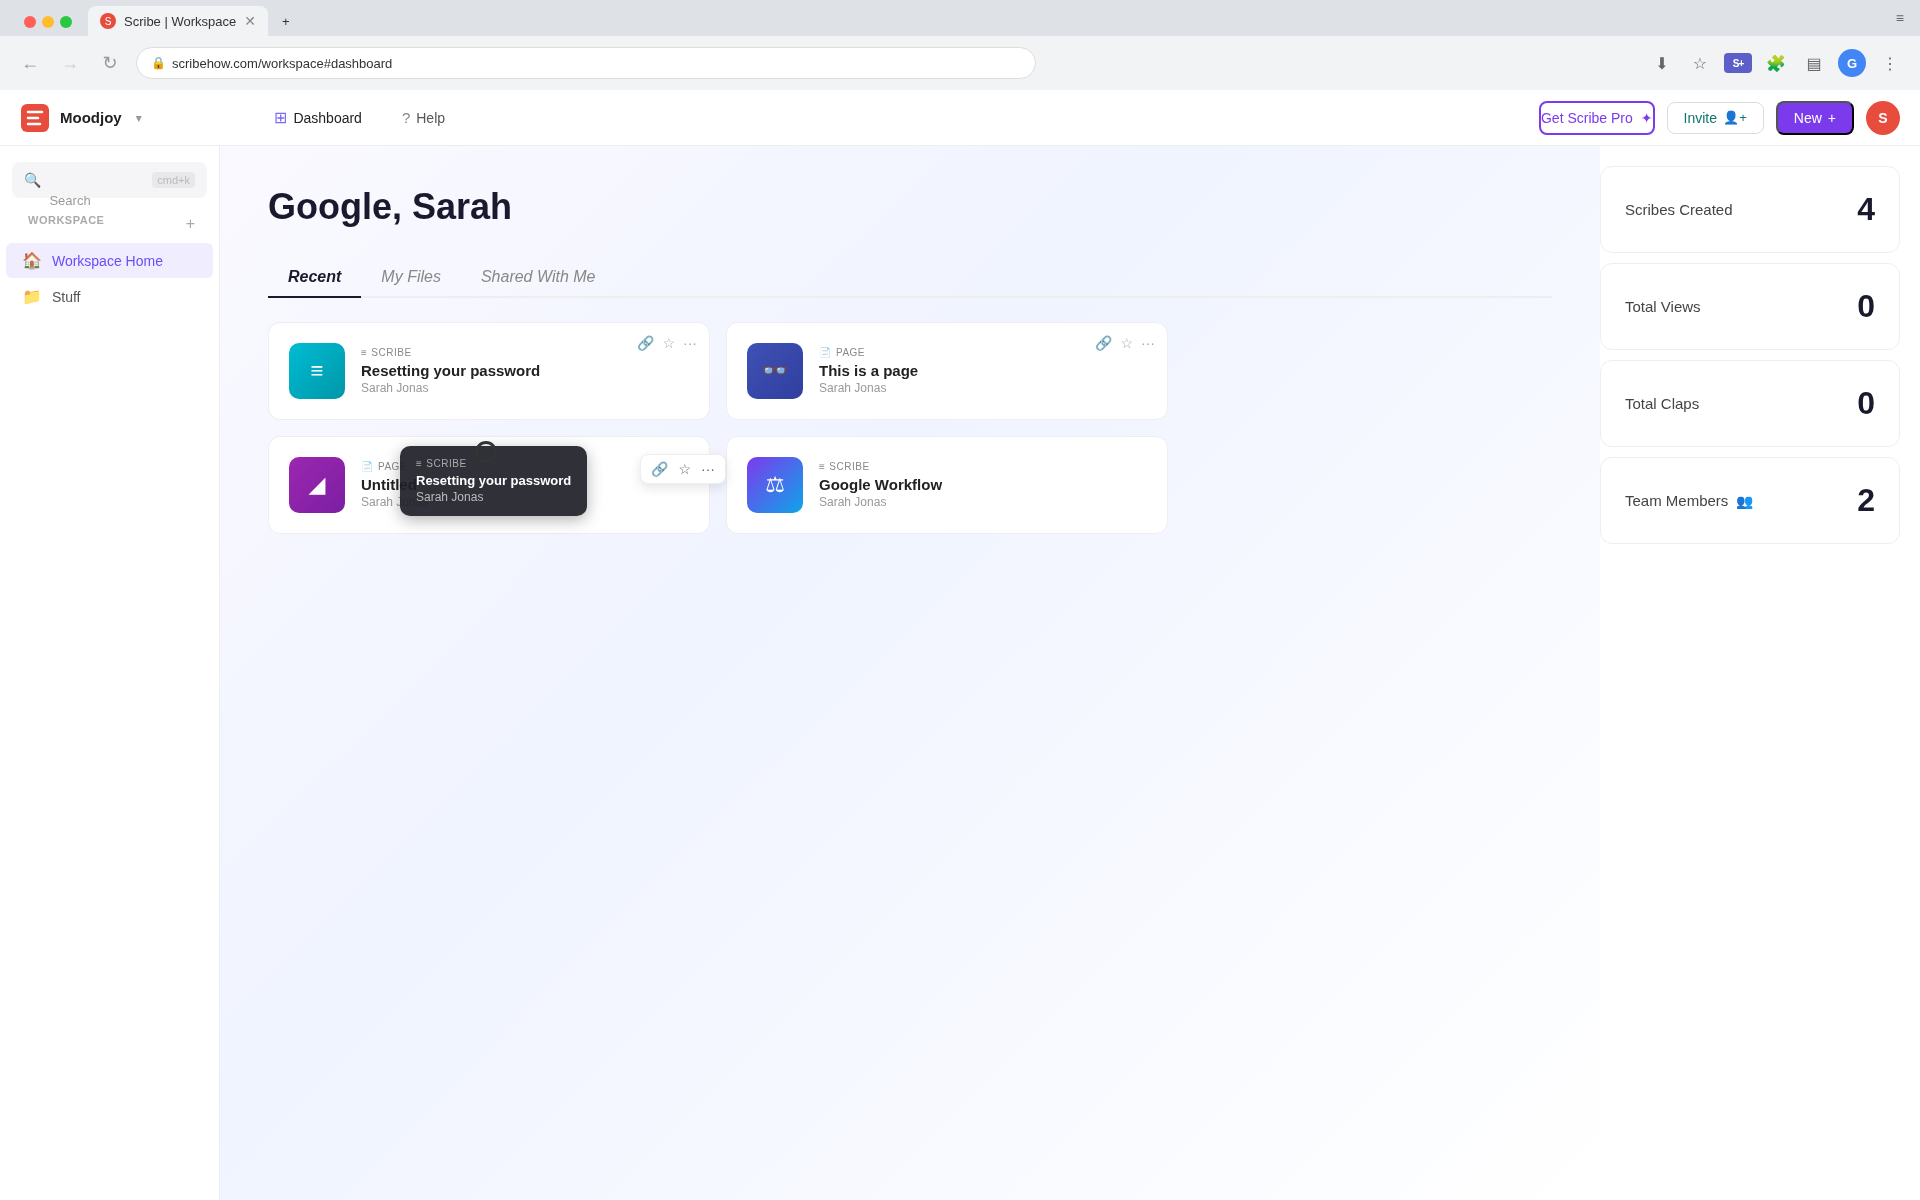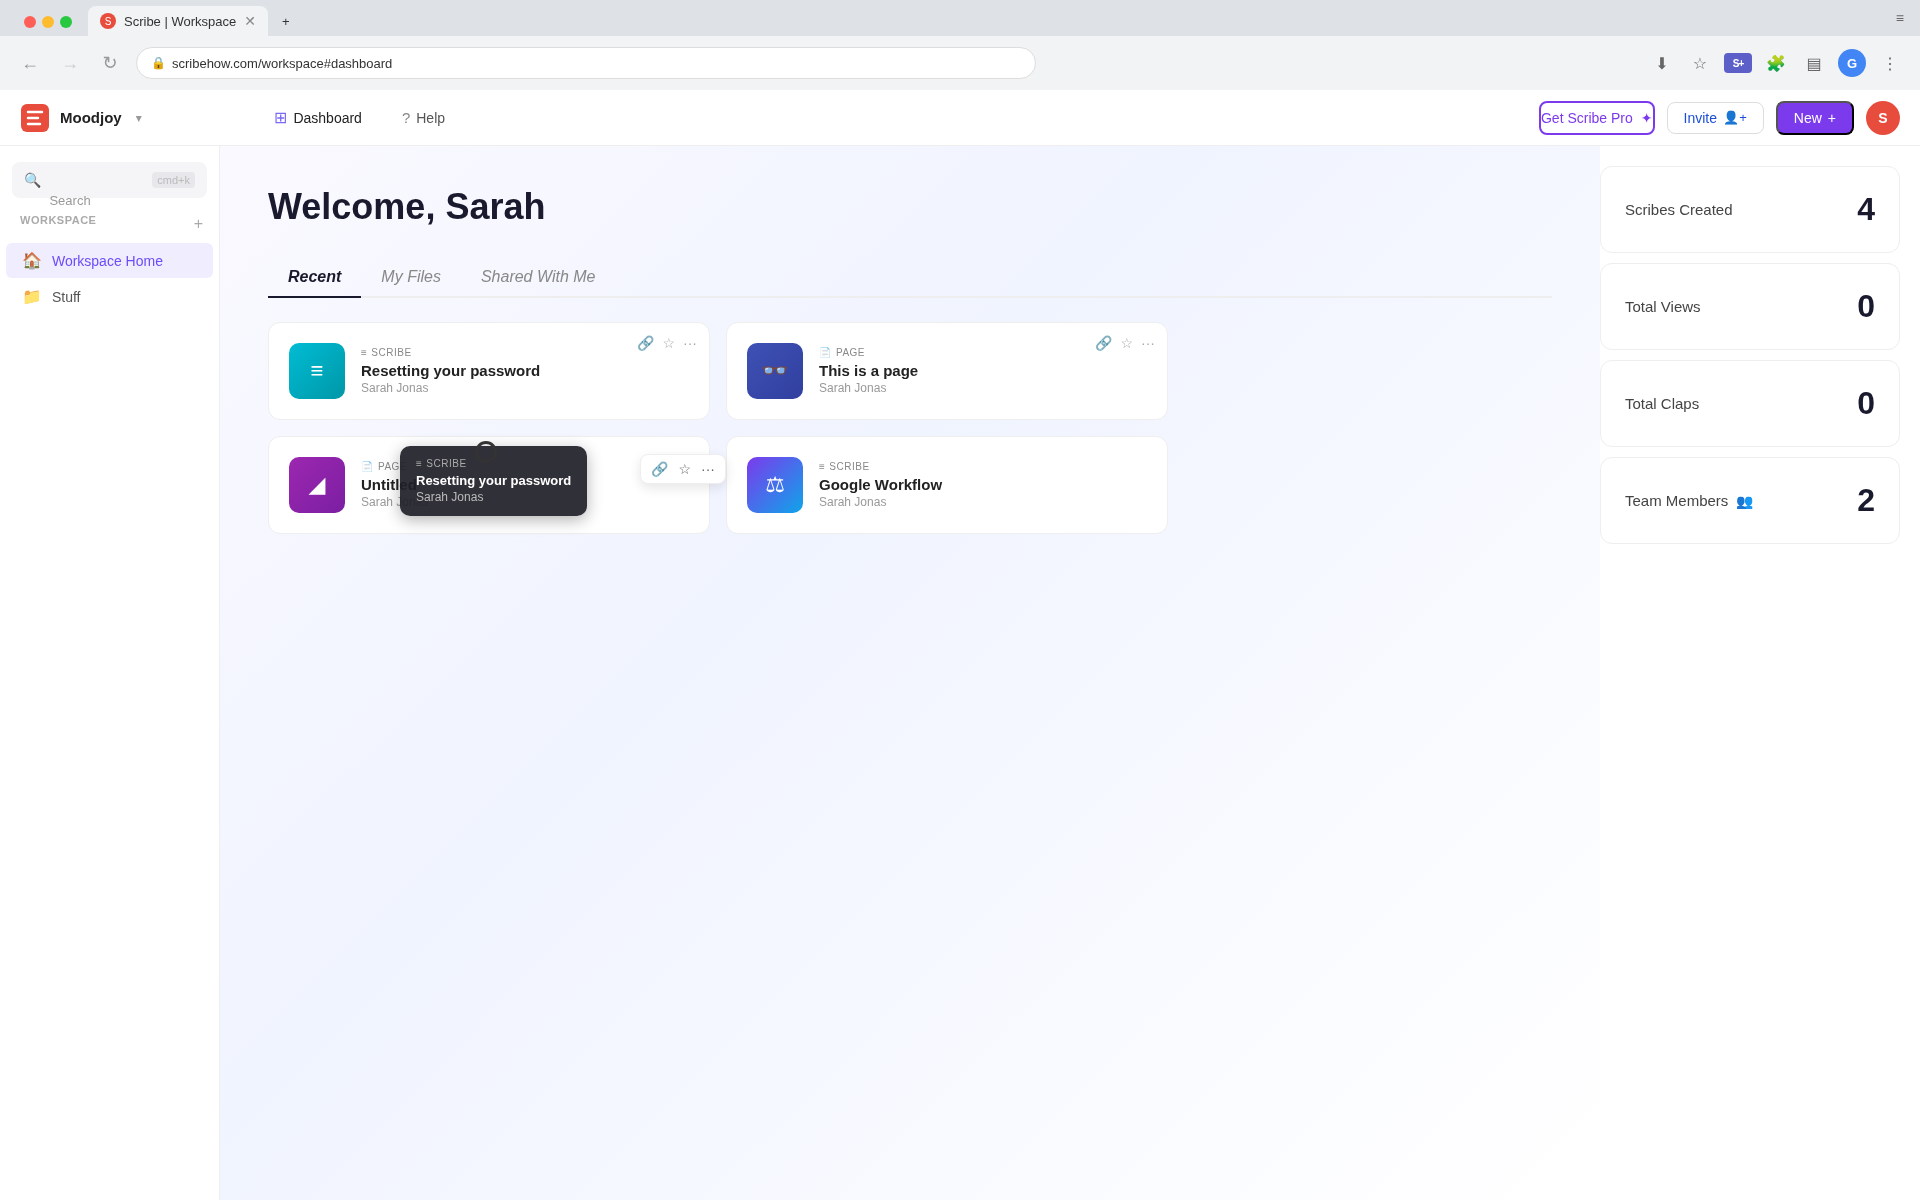--- a/index.html
+++ b/index.html
@@ -27,35 +27,35 @@
     .app-header { background: #fff; height: 56px; border-bottom: 1px solid #eee; display: flex; align-items: center; padding: 0 20px; gap: 24px; z-index: 10; }
     .logo-area { display: flex; align-items: center; gap: 10px; min-width: 220px; }
     .logo-icon { width: 30px; height: 30px; display: flex; align-items: center; justify-content: center; }
     .logo-svg { width: 28px; height: 28px; }
     .workspace-name { font-size: 15px; font-weight: 600; color: #222; }
     .workspace-chevron { color: #999; font-size: 12px; margin-left: 4px; }
     .header-nav { display: flex; align-items: center; gap: 20px; flex: 1; }
     .nav-item { display: flex; align-items: center; gap: 6px; font-size: 14px; color: #555; cursor: pointer; padding: 6px 10px; border-radius: 6px; }
     .nav-item.active { color: #222; font-weight: 500; }
     .header-right { display: flex; align-items: center; gap: 12px; margin-left: auto; }
-    .invite-btn { display: flex; align-items: center; gap: 6px; padding: 7px 16px; border: 1px solid #ddd; border-radius: 8px; font-size: 14px; color: #1d4ed8; cursor: pointer; background: #fff; }
+    .invite-btn { display: flex; align-items: center; gap: 6px; padding: 7px 16px; border: 1px solid #ddd; border-radius: 8px; font-size: 14px; color: #0f766e; cursor: pointer; background: #fff; }
     .new-btn { display: flex; align-items: center; gap: 6px; padding: 7px 16px; background: #7c3aed; border-radius: 8px; font-size: 14px; color: #fff; cursor: pointer; font-weight: 500; }
     .user-avatar { width: 34px; height: 34px; border-radius: 50%; background: #e74c3c; display: flex; align-items: center; justify-content: center; color: white; font-size: 14px; font-weight: 600; cursor: pointer; }
 
     
     .app-body { display: flex; flex: 1; overflow: hidden; }
 
     
     .sidebar { width: 220px; background: #fff; border-right: 1px solid #eee; padding: 16px 0; flex-shrink: 0; }
     .search-bar { margin: 0 12px 16px; background: #f5f5f7; border-radius: 8px; height: 36px; display: flex; align-items: center; padding: 0 12px; gap: 8px; cursor: pointer; }
     .search-text { font-size: 13px; color: #999; flex: 1; margin-top: 40px; }
     .search-shortcut { font-size: 11px; color: #bbb; background: #e8e8ec; padding: 2px 5px; border-radius: 4px; }
     .sidebar-section-label { font-size: 11px; color: #aaa; font-weight: 600; letter-spacing: 0.5px; padding: 0 16px 8px; text-transform: uppercase; }
     .sidebar-add-btn { color: #aaa; font-size: 16px; cursor: pointer; margin-left: auto; margin-right: 12px; }
-    .sidebar-section-header { display: flex; align-items: center; padding: 0 4px 8px; }
+    .sidebar-section-header { display: flex; align-items: center; padding: 0 12px 8px; }
     .sidebar-item { display: flex; align-items: center; gap: 10px; padding: 8px 16px; font-size: 14px; color: #555; cursor: pointer; border-radius: 6px; margin: 1px 6px; }
     .sidebar-item.active { background: #f0edff; color: #6d4cf7; }
     .sidebar-item-icon { font-size: 16px; }
     .sidebar-item-icon.home { color: #7c6af7; }
     .sidebar-item-icon.folder { color: #666; }
 
     
     .main-content { flex: 1; padding: 40px 48px; overflow-y: auto; background: linear-gradient(135deg, #faf9ff 0%, #f0f4ff 40%, #fff 100%); }
     .welcome-title { font-size: 36px; font-weight: 700; color: #1a1a2e; margin-bottom: 30px; }
 
@@ -197,21 +197,21 @@
       </div>
       <div class="sidebar-item">
         <span class="sidebar-item-icon folder">📁</span>
         <span>Stuff</span>
       </div>
     </div>
 
     <div class="main-workspace" style="position:relative;">
 
       <div class="main-content">
-        <h1 class="welcome-title">Welcome, Sarah</h1>
+        <h1 class="welcome-title">Google, Sarah</h1>
 
         <div class="tabs-row">
           <div class="tab-item active">
             <span>Recent</span>
           </div>
           <div class="tab-item">
             <span>My Files</span>
           </div>
           <div class="tab-item">
             <span>Shared With Me</span>

